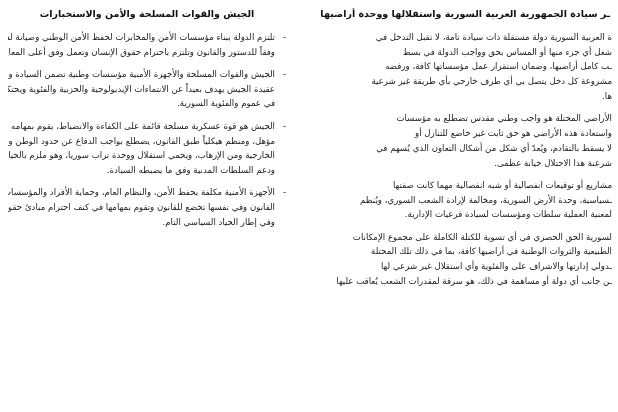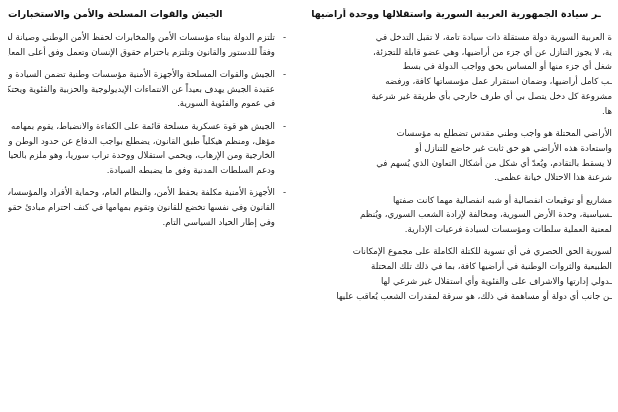--- a/index.html
+++ b/index.html
@@ -41,28 +41,28 @@
     position: absolute;
     top: 0; bottom: 0;
     right: 0;
     width: 1px;
     background: transparent;
   }
   .heading {
     font-size: 9.5px;
     font-weight: bold;
     color: #111111;
-    text-align: left;
+    text-align: center;
     line-height: 1.35;
     margin: 0 0 9px 0;
     white-space: nowrap;
     overflow: hidden;
   }
   .col-right .heading {
-    text-align: center;
+    text-align: right;
     padding-right: 2px;
   }
   .para {
     font-size: 8.6px;
     color: #1a1a1a;
     line-height: 1.72;
     margin: 0 0 7.5px 0;
     text-align: justify;
     text-justify: inter-word;
     position: relative;
@@ -94,21 +94,20 @@
 </head>
 <body>
 
 <div class="page">
 
   <div class="column col-right">
     <div class="heading clip-right">ـر سيادة الجمهورية العربية السورية واستقلالها ووحدة أراضيها</div>
 
     <div class="para">
       <span class="line clip-right">ة العربية السورية دولة مستقلة ذات سيادة تامة، لا تقبل التدخل في</span>
-      <span class="line clip-right">ية، لا يجوز التنازل عن أي جزء من أراضيها، وهي عضو قابلة للتجزئة،</span>
       <span class="line clip-right">شغل أي جزء منها أو المساس بحق وواجب الدولة في بسط</span>
       <span class="line clip-right">ـب كامل أراضيها، وضمان استقرار عمل مؤسساتها كافة، ورفضه</span>
       <span class="line clip-right">مشروعة كل دخل يتصل بي أي طرف خارجي بأي طريقة غير شرعية</span>
       <span class="line clip-right">ها.</span>
     </div>
 
     <div class="para">
       <span class="line clip-right">الأراضي المحتلة هو واجب وطني مقدس تضطلع به مؤسسات</span>
       <span class="line clip-right">واستعادة هذه الأراضي هو حق ثابت غير خاضع للتنازل أو</span>
       <span class="line clip-right">لا يسقط بالتقادم، ويُعدّ أي شكل من أشكال التعاون الذي يُسهم في</span>

